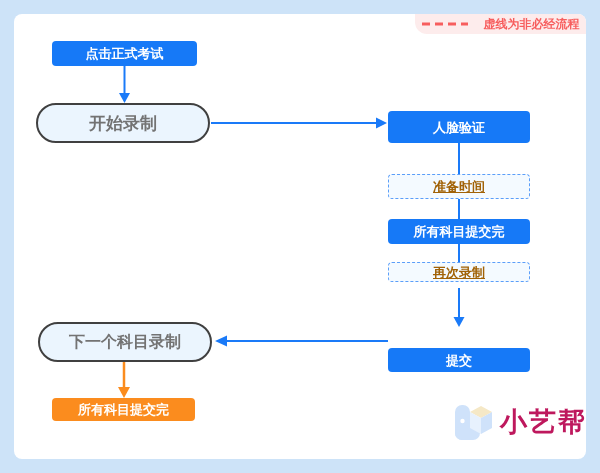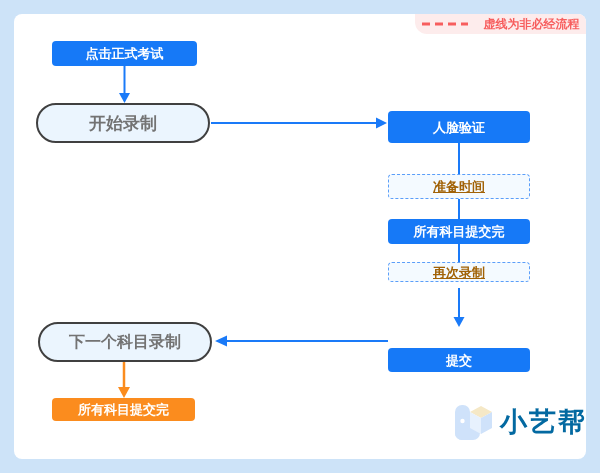--- a/index.html
+++ b/index.html
@@ -47,21 +47,21 @@
   .n-submit{left:388px;top:328px;width:142px;height:24px;margin-top:20px;}
   .n-next{left:38px;top:322px;width:174px;height:40px;font-size:16px;}
   .n-done{left:52px;top:398px;width:143px;height:23px;}
   .connectors{
     position:absolute;left:0;top:0;width:600px;height:473px;pointer-events:none;
   }
   .watermark{
     position:absolute;left:453px;top:400px;display:flex;align-items:center;gap:7px;
   }
   .wm-text{
-    color:#0369a1;font-size:27px;font-weight:bold;letter-spacing:2px;line-height:1;
+    color:#be185d;font-size:27px;font-weight:bold;letter-spacing:2px;line-height:1;
   }
 </style>
 </head>
 <body>
 
 <div class="stage">
   <div class="panel"></div>
 
   <div class="legend">
     <svg width="46" height="4" viewBox="0 0 46 4">

